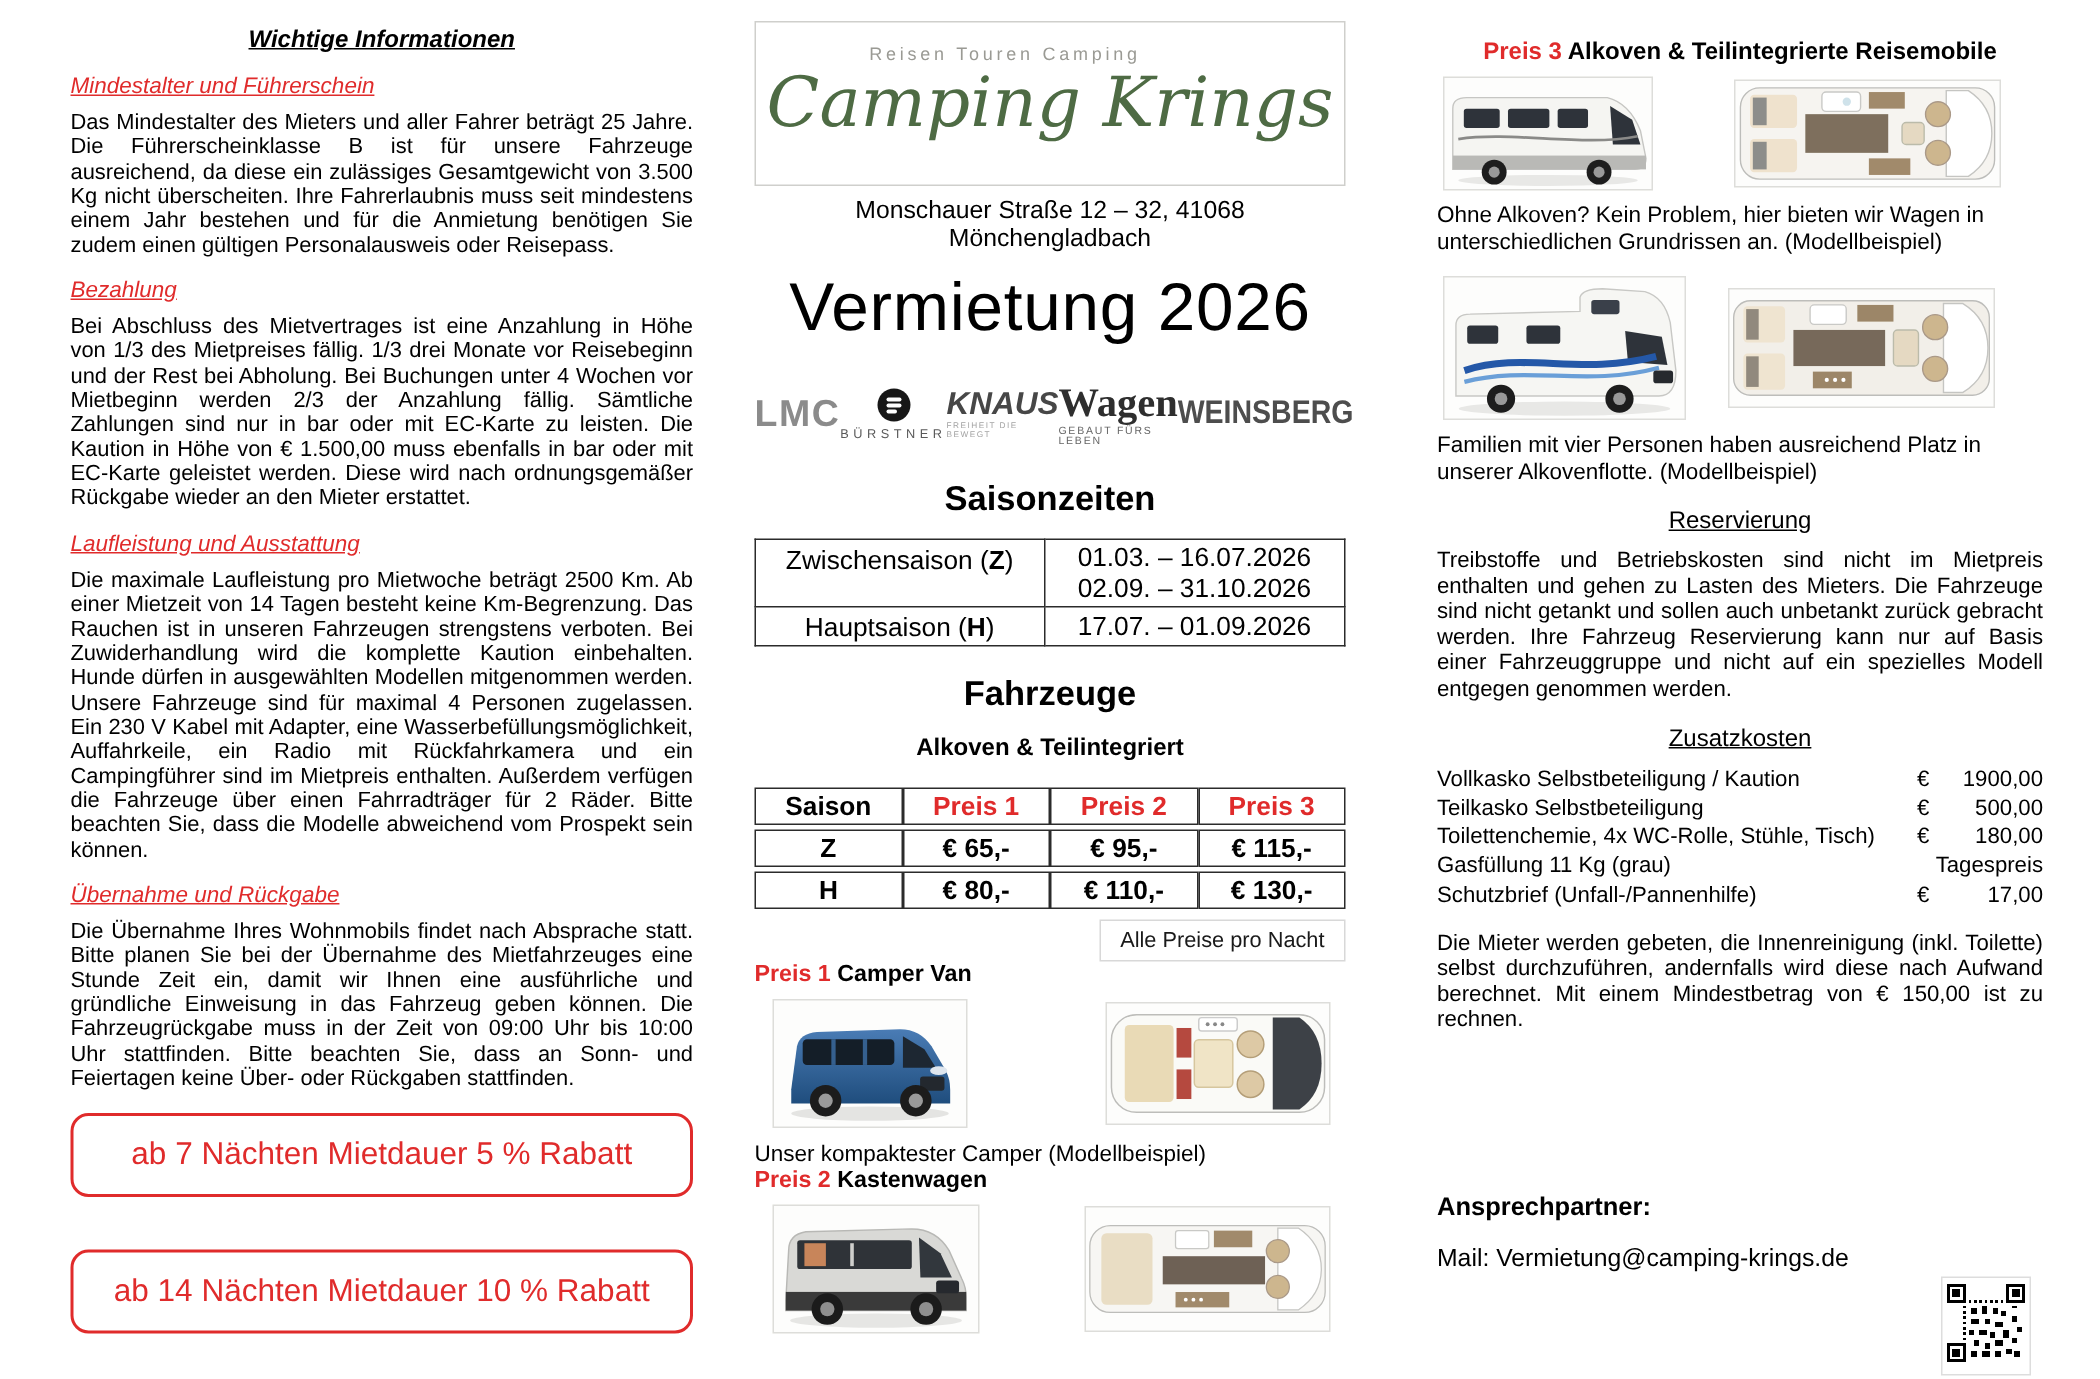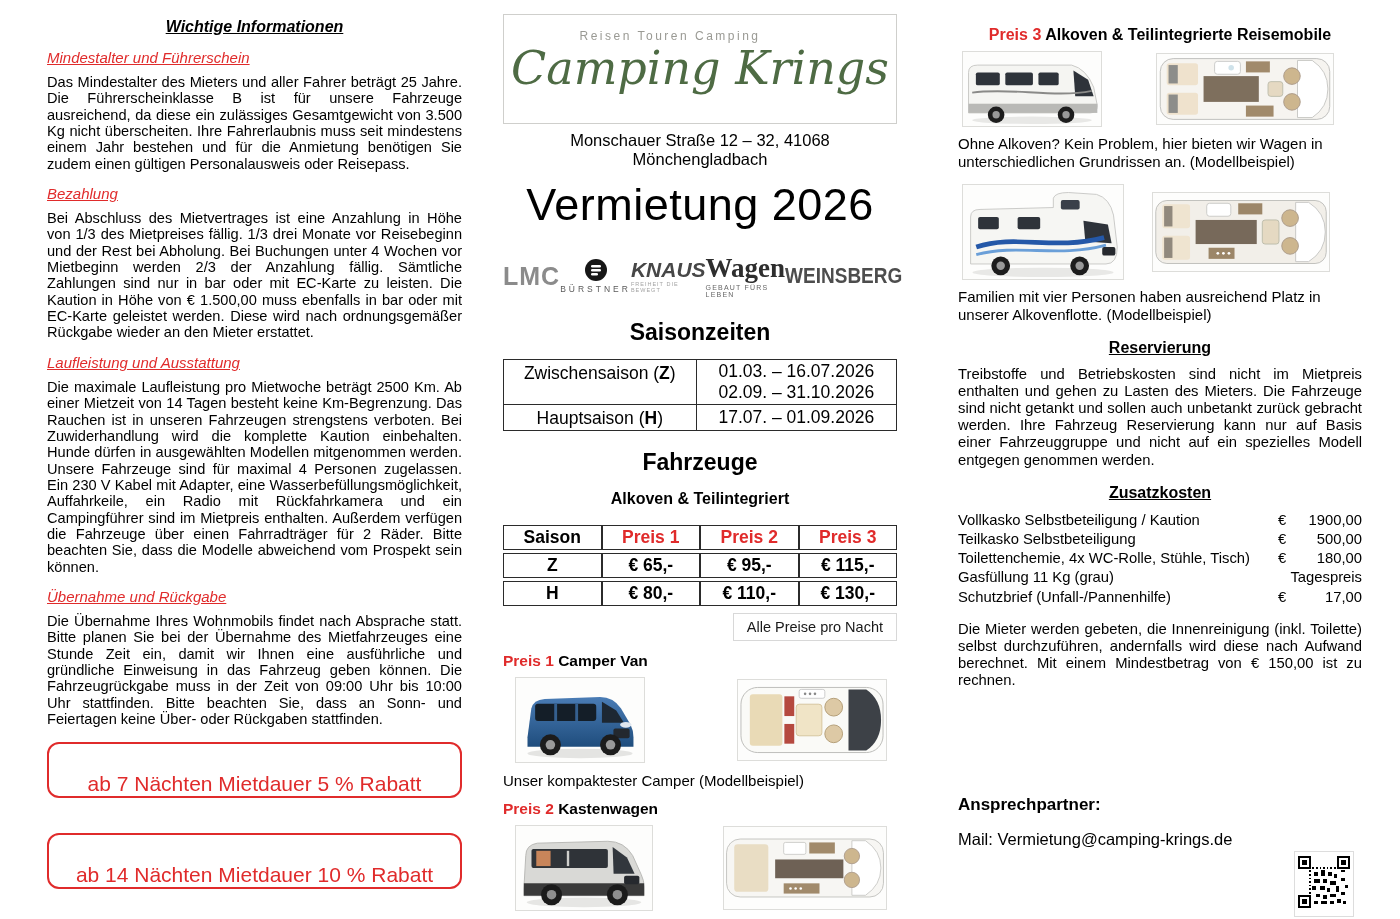--- a/index.html
+++ b/index.html
@@ -9,21 +9,21 @@
   }
   
   .para{font-size:14.6px;line-height:1.12;text-align:justify;margin:0 0 2px 0;}
   .center-head{font-size:23px;font-weight:bold;text-align:center;margin:18px 0 0 0;}
   
   .col-left{position:absolute;left:47px;top:14px;width:415px;}
   .doc-title{font-size:16px;font-weight:bold;font-style:italic;text-decoration:underline;text-align:center;margin:4px 0 10px 0;}
   .red-head{color:#e02b2b;font-style:italic;text-decoration:underline;font-size:15px;margin:13px 0 8px 0;}
   .discount-box{
     position:absolute;left:47px;width:415px;height:56px;border:2px solid #e02b2b;border-radius:12px;
-    display:flex;align-items:flex-end;justify-content:center;box-sizing:border-box;
+    display:flex;align-items:center;justify-content:center;box-sizing:border-box;
   }
   .discount-box span{color:#e02b2b;font-size:21px;}
   
   .col-center{position:absolute;left:503px;top:14px;width:394px;}
   .logo-box{border:1px solid #cfcfcc;height:110px;position:relative;background:#fff;box-sizing:border-box;}
   .logo-tagline{position:absolute;top:14px;left:0;right:60px;text-align:center;font-size:12px;letter-spacing:2.5px;color:#9a9a94;}
   .logo-name{position:absolute;top:26px;left:0;right:0;text-align:center;
     font-family:"DejaVu Serif", serif;font-style:italic;font-size:46px;color:#4e6b44;}
   .address{font-size:16.5px;text-align:center;margin-top:7px;}
   .big-title{font-size:45px;text-align:center;margin-top:10px;letter-spacing:0.5px;}
@@ -37,31 +37,31 @@
   .b-hobby-tag{font-size:7px;color:#666;letter-spacing:1.2px;margin-top:2px;}
   .b-wein{font-size:19px;font-weight:800;color:#4d4d4d;letter-spacing:0px;transform:scaleY(1.15);}
   table.season{width:100%;border-collapse:collapse;margin-top:13px;font-size:17.5px;}
   table.season td{border:1px solid #2b2b2b;padding:1px 4px;text-align:center;}
   table.season td.lab{width:49%;vertical-align:top;padding-top:3px;}
   .subtitle{font-size:16px;font-weight:bold;text-align:center;margin-top:13px;line-height:1.3;}
   table.prices{width:100%;border-collapse:separate;border-spacing:0 3px;margin-top:12px;font-size:17.5px;}
   table.prices td{border:1px solid #2b2b2b;text-align:center;padding:1px 2px;font-weight:bold;width:25%;}
   table.prices td.ph{color:#e02b2b;}
   .price-note{margin:4px 0 0 auto;width:fit-content;border:1px solid #d8d8d8;padding:5px 13px;font-size:14.5px;color:#1a1a1a;}
-  .preis-line{font-size:15.5px;font-weight:bold;margin-top:11px;text-align:left;}
+  .preis-line{font-size:15.5px;font-weight:bold;text-align:left;}
   .preis-line .red{color:#e02b2b;}
   .veh-row{display:flex;justify-content:space-between;align-items:center;margin-top:7px;padding:0 10px 0 12px;}
   .photo-frame{border:1px solid #ddddda;background:#fdfdfc;display:flex;align-items:center;justify-content:center;}
   .caption{font-size:15px;text-align:left;margin-top:9px;}
   
   .col-right{position:absolute;left:958px;top:26px;width:404px;}
   .r-head{font-size:16px;font-weight:bold;text-align:center;}
   .r-head .red{color:#e02b2b;}
   .r-caption{font-size:15px;line-height:1.18;text-align:left;margin-top:8px;}
-  .r-subhead{font-size:16px;font-weight:bold;text-decoration:underline;text-align:center;margin-top:15px;}
+  .r-subhead{font-size:16px;font-weight:normal;text-decoration:underline;text-align:center;margin-top:15px;}
   .r-body{font-size:14.8px;line-height:1.16;text-align:justify;margin-top:9px;}
   .cost-list{margin-top:9px;font-size:14.8px;line-height:1.3;}
   .cost-row{display:flex;}
   .cost-row .lab{flex:1;}
   .cost-row .cur{width:16px;text-align:left;}
   .cost-row .amt{width:68px;text-align:right;}
   .contact{position:absolute;left:958px;top:795px;width:404px;}
   .contact-head{font-size:17px;font-weight:bold;}
   .contact-row{display:flex;margin-top:13px;font-size:16.5px;line-height:1.35;}
   .contact-row .p1{width:178px;}

